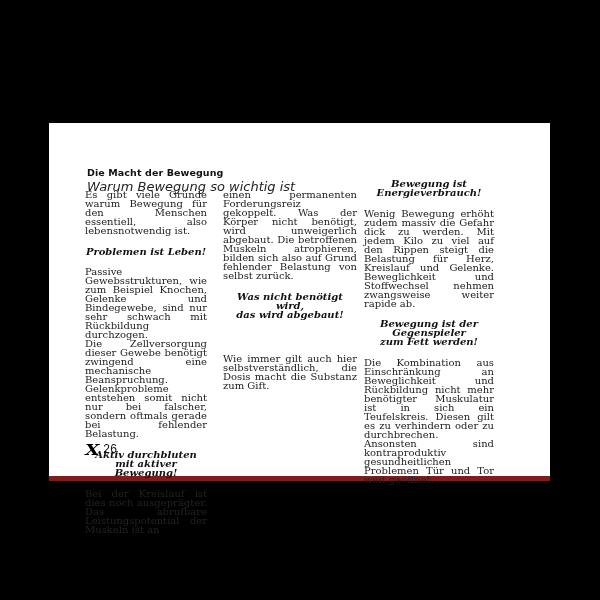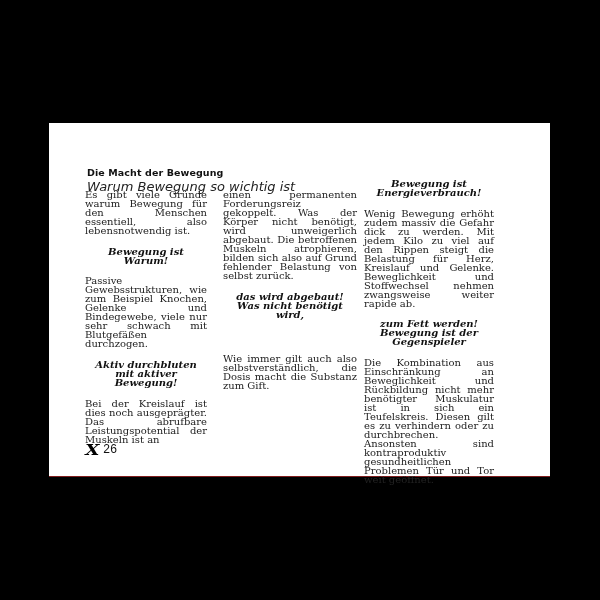--- a/index.html
+++ b/index.html
@@ -1,17 +1,17 @@
 <!DOCTYPE html>
 <html><head>
 <meta charset="utf-8">
 <style>
   html, body { margin:0; padding:0; }
   body { width:600px; height:600px; background:#000; position:relative; overflow:hidden; font-family:"DejaVu Serif", serif; }
-  .page { position:absolute; left:49px; top:123px; width:501px; height:353px; background:#fff; border-bottom:1px solid #7f1d1d; }
+  .page { position:absolute; left:49px; top:123px; width:501px; height:353px; background:#fff; border-bottom:5px solid #7f1d1d; }
   .title { position:absolute; left:38px; top:44px; font-family:"DejaVu Sans", sans-serif; font-weight:bold; font-size:9.5px; color:#111; letter-spacing:0.1px; }
   .subtitle { position:absolute; left:38px; top:56px; font-family:"DejaVu Sans", sans-serif; font-style:italic; font-size:13px; color:#222; }
   .col { position:absolute; top:67px; font-size:10px; line-height:9px; color:#222; text-align:justify; }
   .col p { margin:0; }
   .col .gap { height:11.7px; }
   .col .head { text-align:center; font-style:italic; font-weight:bold; color:#111; }
   .c1 { left:36px; width:122px; }
   .c2 { left:174px; width:134px; top:67px; }
   .c3 { left:315px; width:130px; top:56px; }
   .footer { position:absolute; left:38px; top:319px; display:flex; align-items:center; gap:5px; }
@@ -21,46 +21,47 @@
 </head>
 <body>
 
 <div class="page">
   <div class="title">Die Macht der Bewegung</div>
   <div class="subtitle">Warum Bewegung so wichtig ist</div>
 
   <div class="col c1">
       <p class="body">Es gibt viele Gründe warum Bewegung für den Menschen essentiell, also lebensnotwendig ist.</p>
       <div class="gap"></div>
-      <p class="head">Bewegung ist Warum!</p>
+      <p class="head">Problemen ist Leben!</p>
       <div class="gap"></div>
-      <p class="body">Passive Gewebsstrukturen, wie zum Beispiel Knochen, Gelenke und Bindegewebe, viele nur sehr schwach mit Blutgefäßen durchzogen.</p>
+      <p class="body">Passive Gewebsstrukturen, wie zum Beispiel Knochen, Gelenke und Bindegewebe, sind nur sehr schwach mit Rückbildung durchzogen.</p>
+      <p class="body">Die Zellversorgung dieser Gewebe benötigt zwingend eine mechanische Beanspruchung. Gelenkprobleme entstehen somit nicht nur bei falscher, sondern oftmals gerade bei fehlender Belastung.</p>
       <div class="gap"></div>
       <p class="head">Aktiv durchbluten</p>
       <p class="head">mit aktiver Bewegung!</p>
       <div class="gap"></div>
       <p class="body">Bei der Kreislauf ist dies noch ausgeprägter. Das abrufbare Leistungspotential der Muskeln ist an</p>
     </div>
   <div class="col c2">
       <p class="body">einen permanenten Forderungsreiz gekoppelt. Was der Körper nicht benötigt, wird unweigerlich abgebaut. Die betroffenen Muskeln atrophieren, bilden sich also auf Grund fehlender Belastung von selbst zurück.</p>
       <div class="gap"></div>
+      <p class="head">Was nicht benötigt wird,</p>
       <p class="head">das wird abgebaut!</p>
-      <p class="head">Was nicht benötigt wird,</p>
       <div class="gap"></div>
       <div class="gap"></div>
       <div class="gap"></div>
-      <p class="body">Wie immer gilt auch also selbstverständlich, die Dosis macht die Substanz zum Gift.</p>
+      <p class="body">Wie immer gilt auch hier selbstverständlich, die Dosis macht die Substanz zum Gift.</p>
     </div>
   <div class="col c3">
       <p class="head">Bewegung ist Energieverbrauch!</p>
       <div class="gap"></div>
       <p class="body">Wenig Bewegung erhöht zudem massiv die Gefahr dick zu werden. Mit jedem Kilo zu viel auf den Rippen steigt die Belastung für Herz, Kreislauf und Gelenke. Beweglichkeit und Stoffwechsel nehmen zwangsweise weiter rapide ab.</p>
       <div class="gap"></div>
+      <p class="head">Bewegung ist der Gegenspieler</p>
       <p class="head">zum Fett werden!</p>
-      <p class="head">Bewegung ist der Gegenspieler</p>
       <div class="gap"></div>
       <p class="body">Die Kombination aus Einschränkung an Beweglichkeit und Rückbildung nicht mehr benötigter Muskulatur ist in sich ein Teufelskreis. Diesen gilt es zu verhindern oder zu durchbrechen. Ansonsten sind kontraproduktiv gesundheitlichen Problemen Tür und Tor weit geöffnet.</p>
     </div>
 
   <div class="footer">
     <span class="xlogo">X</span>
     <span class="pnum">26</span>
   </div>
 </div>
 

